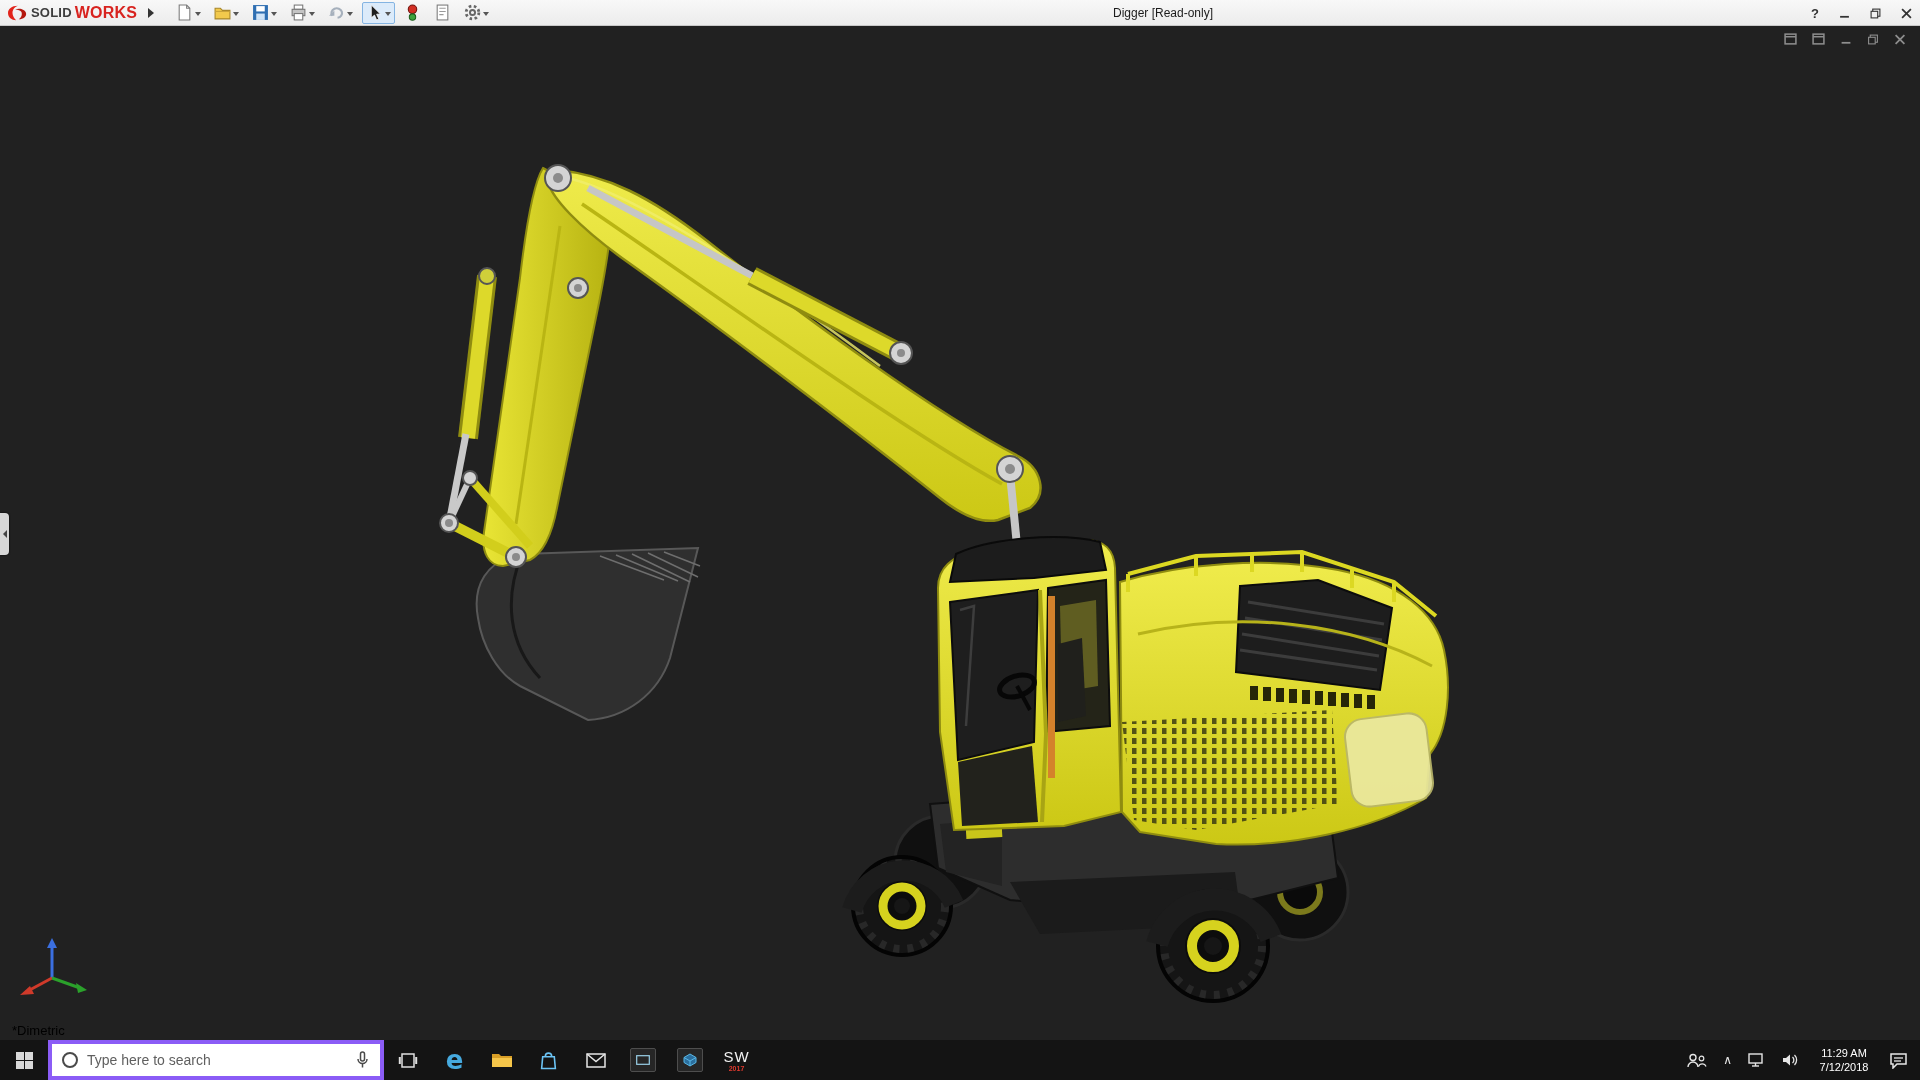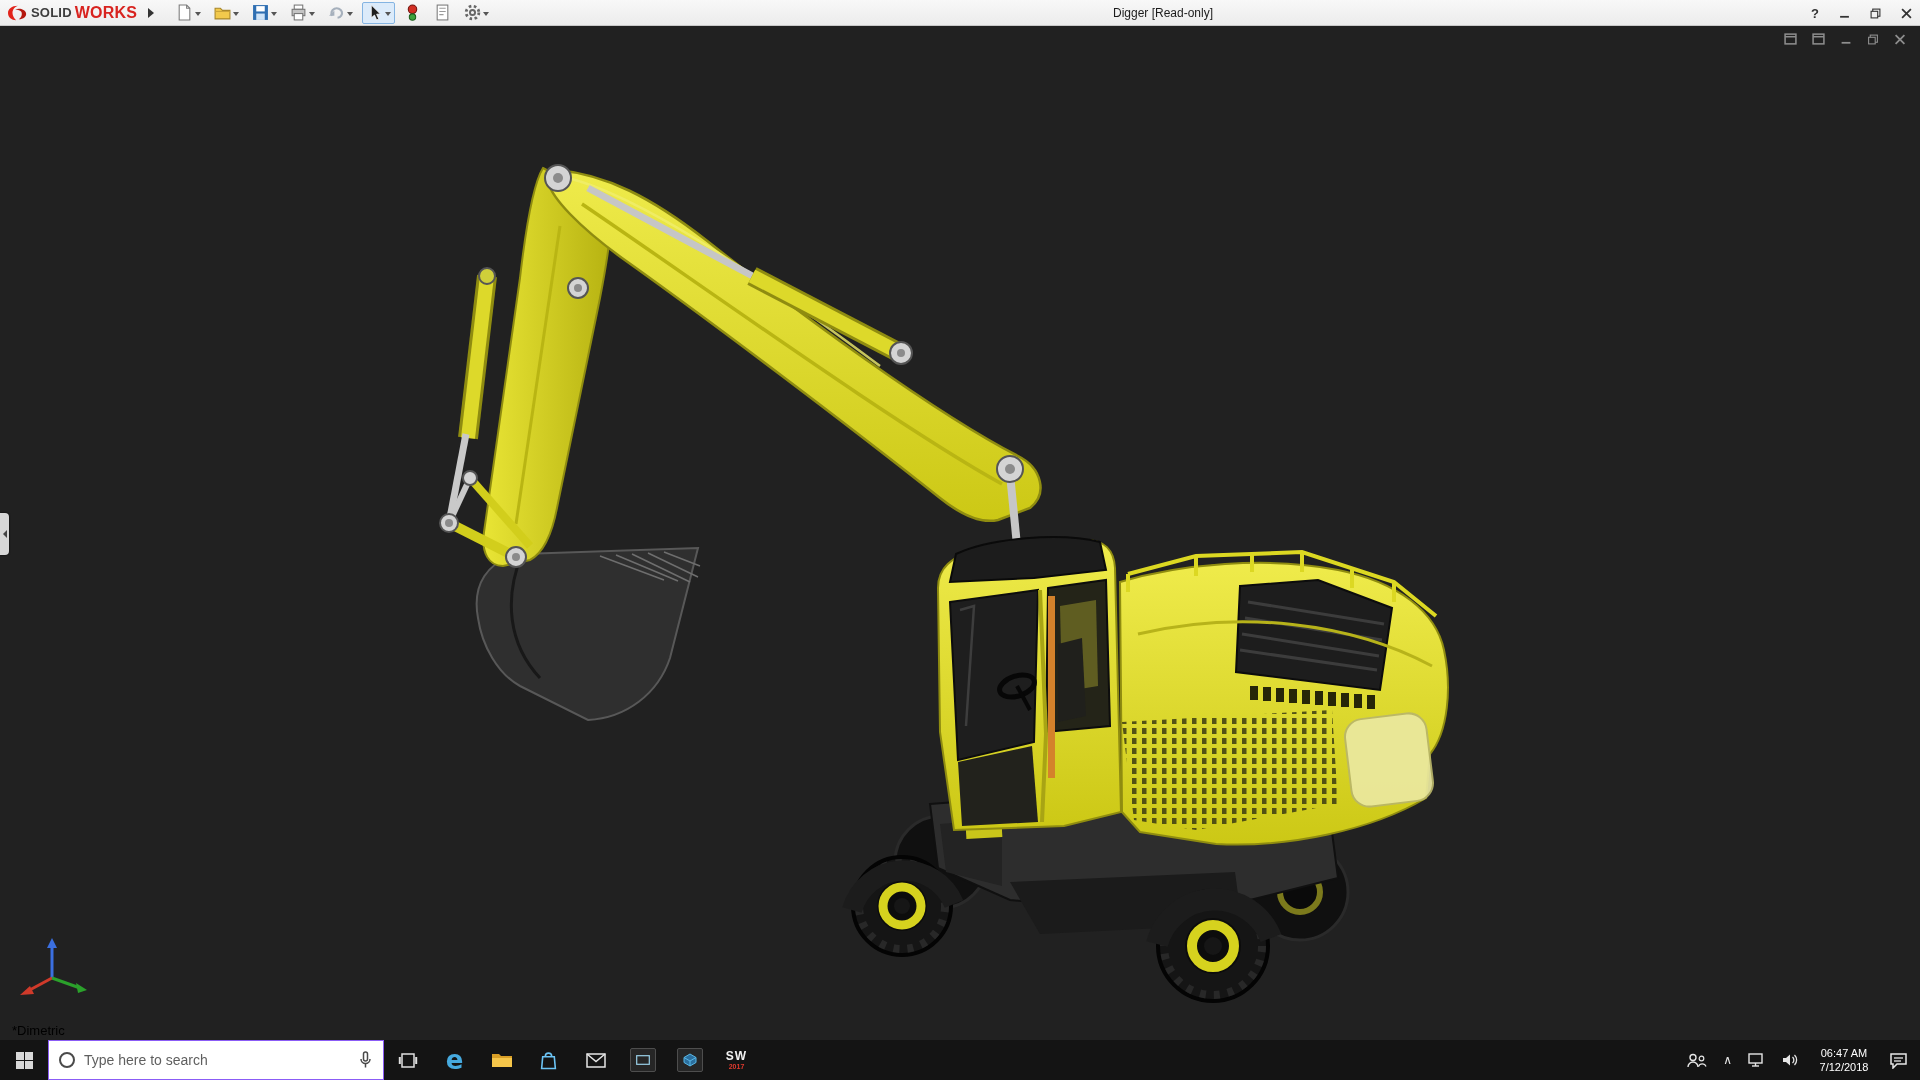--- a/index.html
+++ b/index.html
@@ -31,28 +31,28 @@
   .doc-controls svg{display:block}
   .left-flyout{position:absolute;left:0;top:487px;width:9px;height:42px;background:#d7d7d7;
     border-radius:0 4px 4px 0;display:flex;align-items:center;justify-content:center;box-shadow:0 0 2px #000}
   .left-flyout i{width:0;height:0;border-right:4px solid #444;border-top:4px solid transparent;border-bottom:4px solid transparent}
   .triad{position:absolute;left:14px;bottom:30px}
   .view-label{position:absolute;left:12px;bottom:2px;font-size:13px;color:#000}
 
   
   .taskbar{flex:0 0 40px;height:40px;background:#141414;display:flex;align-items:stretch;color:#e6e6e6;z-index:5}
   .tb-start{width:48px;display:flex;align-items:center;justify-content:center;cursor:pointer}
-  .tb-search{width:336px;background:#ffffff;border:1px solid #8b5cf6;display:flex;align-items:center;gap:9px;padding:0 10px}
+  .tb-search{width:336px;background:#ffffff;border:4px solid #8b5cf6;display:flex;align-items:center;gap:9px;padding:0 10px}
   .cortana-ring{width:16px;height:16px;border:2px solid #4a4a4a;border-radius:50%}
   .tb-search input{border:none;outline:none;flex:1;font-size:14px;color:#333;background:transparent;font-family:"Liberation Sans",sans-serif}
   .tb-search input::placeholder{color:#5f5f5f}
   .tb-app{width:47px;display:flex;align-items:center;justify-content:center;cursor:pointer}
   .edge-e{font-size:26px;font-weight:bold;color:#46aadf;font-family:"DejaVu Sans",sans-serif;line-height:1}
   .sw-badge{display:flex;flex-direction:column;align-items:center;line-height:1}
-  .sw-badge .t{font-size:12px;font-weight:bold;color:#f2f2f2;letter-spacing:1px}
+  .sw-badge .t{font-size:15px;font-weight:normal;color:#f2f2f2;letter-spacing:1px}
   .sw-badge .b{font-size:7px;font-weight:bold;color:#e03a2f;margin-top:1px}
   .dark-tile{width:26px;height:24px;background:#262626;border:1px solid #4e4e4e;border-radius:2px;display:flex;align-items:center;justify-content:center}
   .tb-spacer{flex:1}
   .tray{display:flex;align-items:center;gap:16px;padding:0 12px}
   .tray-glyph{font-size:12px;color:#e6e6e6}
   .clock{text-align:center;font-size:11px;line-height:14px;color:#fff;min-width:58px}
 </style>
 </head>
 <body>
 
@@ -422,21 +422,21 @@
       <svg width="18" height="14" viewBox="0 0 18 14">
         <rect x="1" y="1" width="13" height="9" fill="none" stroke="#e6e6e6" stroke-width="1.4"></rect>
         <line x1="4" y1="13" x2="11" y2="13" stroke="#e6e6e6" stroke-width="1.4"></line>
           <line x1="7.5" y1="10" x2="7.5" y2="13" stroke="#e6e6e6" stroke-width="1.4"></line>
       </svg>
       <svg width="17" height="14" viewBox="0 0 17 14">
         <path d="M1 5 h3 l4 -3.5 v11 L4 9 H1 Z" fill="#e6e6e6"></path>
         <path d="M10.5 4 a4 4 0 0 1 0 6 M12.5 2 a7 7 0 0 1 0 10" fill="none" stroke="#e6e6e6" stroke-width="1.3"></path>
       </svg>
       <div class="clock">
-        <div>06:47 AM</div>
+        <div>11:29 AM</div>
         <div>7/12/2018</div>
       </div>
       <svg width="19" height="17" viewBox="0 0 19 17">
         <path d="M2 2 h15 v10 h-9 l-4 4 v-4 H2 Z" fill="none" stroke="#e6e6e6" stroke-width="1.5"></path>
         <line x1="5" y1="6" x2="14" y2="6" stroke="#e6e6e6" stroke-width="1.3"></line>
           <line x1="5" y1="9" x2="12" y2="9" stroke="#e6e6e6" stroke-width="1.3"></line>
       </svg>
     </div>
   </footer>
 

